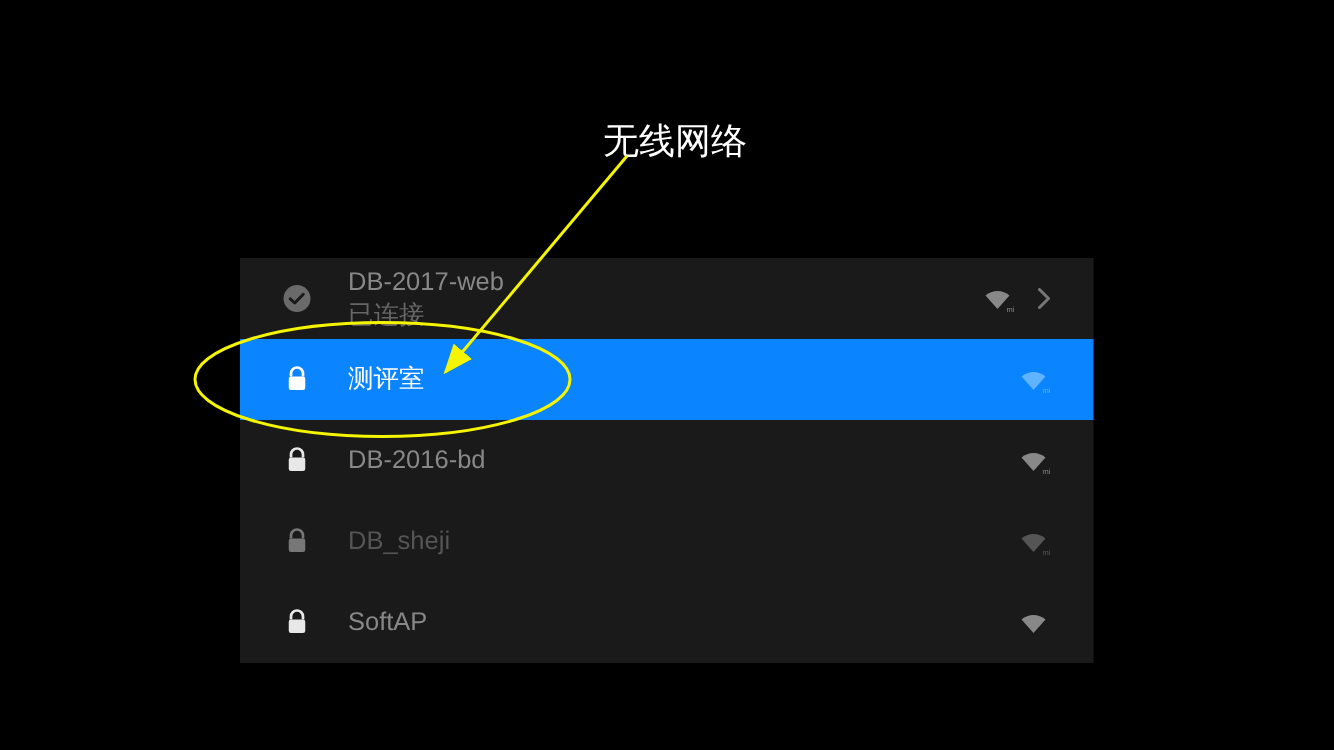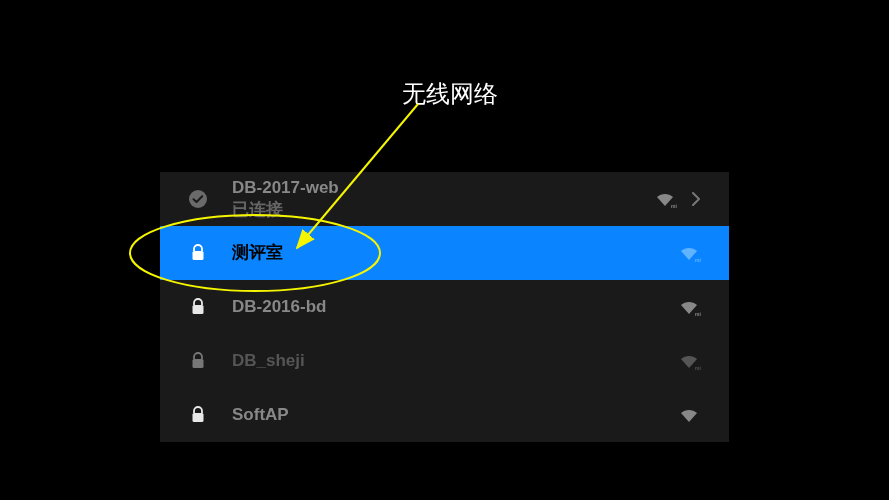--- a/index.html
+++ b/index.html
@@ -28,21 +28,20 @@
       left: 160px;
       right: 160px;
     }
     .wifi-item {
       display: flex;
       align-items: center;
       height: 54px;
       padding: 0 28px;
       background: #1a1a1a;
       position: relative;
-      font-weight: bold;
     }
     .wifi-item.selected {
       background: #0a84ff;
     }
     .wifi-item .left-icon {
       width: 20px;
       height: 20px;
       display: flex;
       align-items: center;
       justify-content: center;
@@ -59,21 +58,21 @@
       color: #888;
       font-size: 17px;
       line-height: 1.2;
     }
     .wifi-item .status {
       color: #666;
       font-size: 17px;
       line-height: 1.2;
       margin-top: 2px;
     }
-    .wifi-item.selected .ssid { color: #000000; }
+    .wifi-item.selected .ssid { color: #ffffff; }
     .wifi-item .signal {
       margin-left: 12px;
       flex-shrink: 0;
       display: flex;
       align-items: center;
     }
     .wifi-item .chev {
       margin-left: 14px;
       flex-shrink: 0;
       display: flex;

